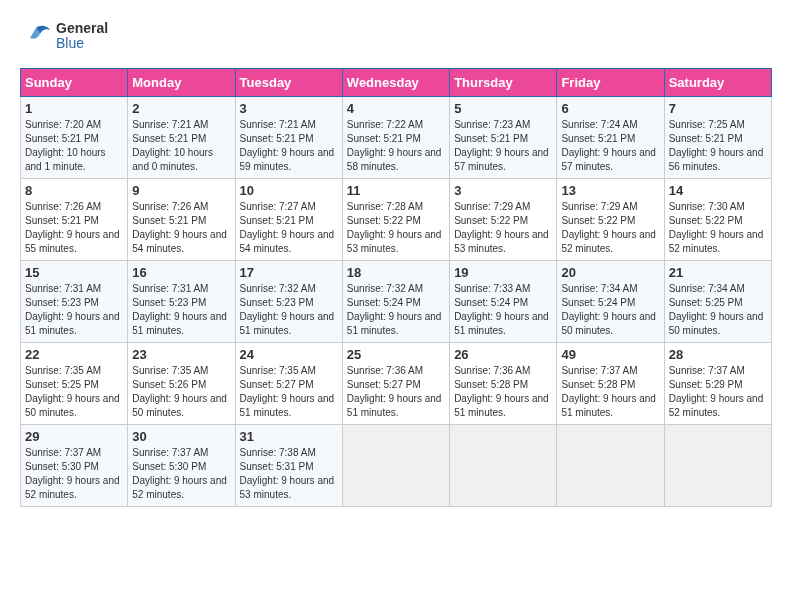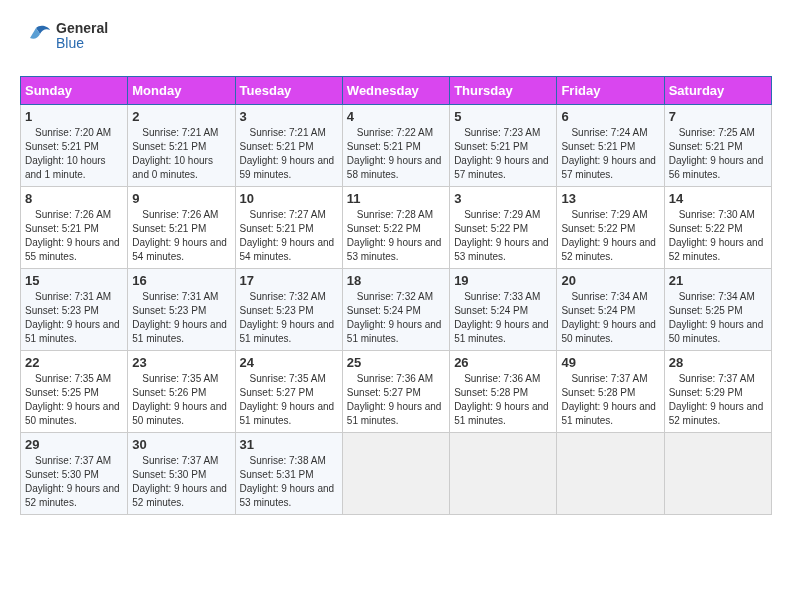--- a/index.html
+++ b/index.html
@@ -7,21 +7,21 @@
       font-family: Arial, sans-serif;
       background: #fff;
       width: 792px;
       min-height: 612px;
       padding: 20px;
     }
     .header-area {
       display: flex;
       justify-content: space-between;
       align-items: flex-end;
-      margin-bottom: 24px;
+      margin-bottom: 16px;
     }
     .logo {
       display: flex;
       align-items: center;
       gap: 4px;
     }
     .title-area {
       text-align: right;
     }
     .month-title {
@@ -32,21 +32,21 @@
     .location-title {
       font-size: 16px;
       color: #555;
     }
     table {
       width: 100%;
       border-collapse: collapse;
       table-layout: fixed;
     }
     thead th {
-      background-color: #d946ef;
+      background-color: #ec4899;
       color: #fff;
       padding: 6px 4px;
       font-size: 13px;
       font-weight: bold;
       text-align: left;
       border: 1px solid #2a6bb0;
     }
     tbody td {
       vertical-align: top;
       padding: 4px 4px;
@@ -64,21 +64,20 @@
     .day-number {
       font-size: 13px;
       font-weight: bold;
       display: block;
       margin-bottom: 2px;
     }
     .day-info {
       font-size: 10px;
       line-height: 1.4;
       color: #333;
-      margin-left: 10px;
     }
     .empty-cell {
       background-color: #f0f0f0 !important;
     }
   </style>
 </head>
 <body>
 
 <div class="header-area">
   <div class="logo">

